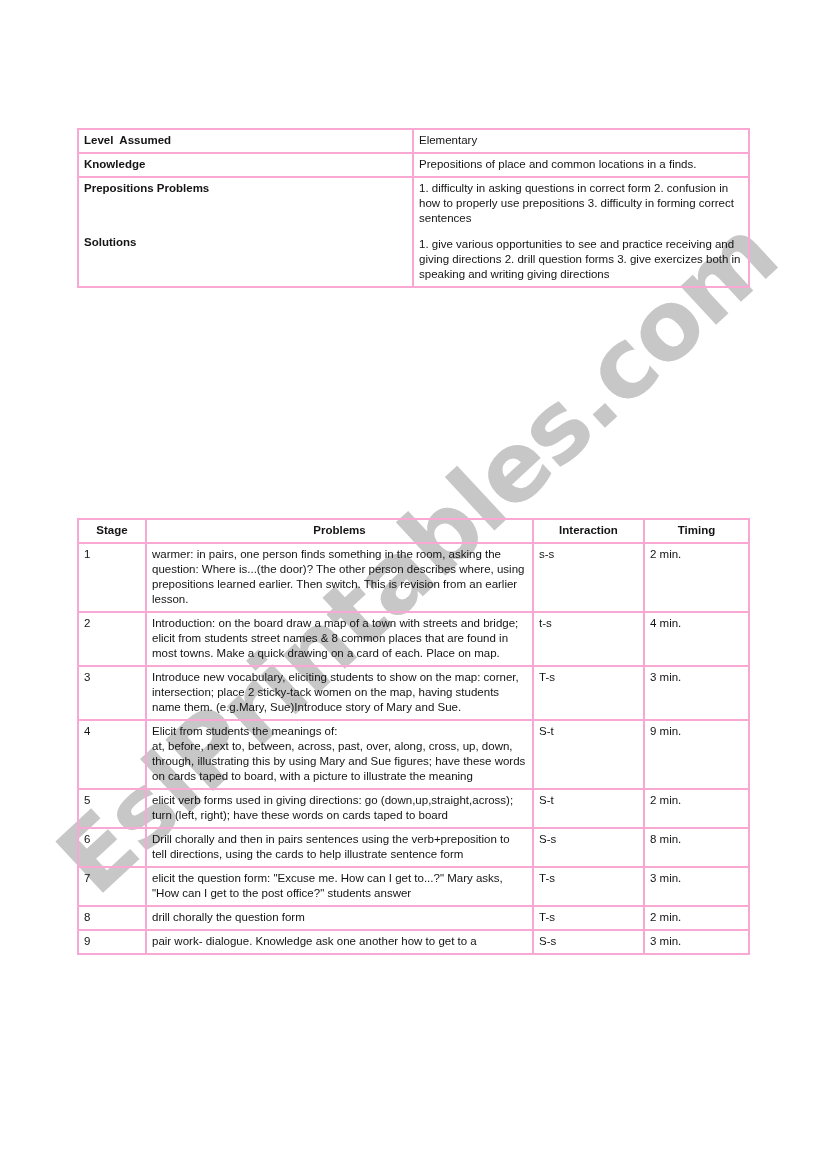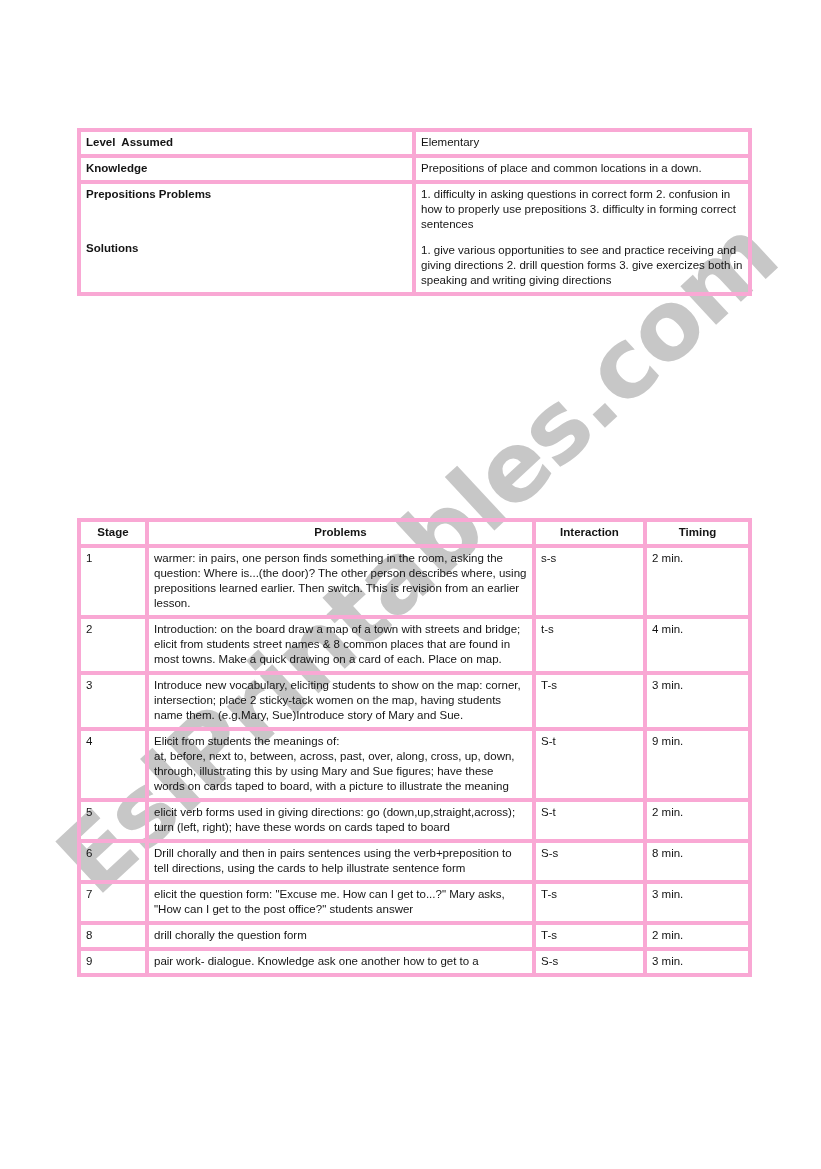--- a/index.html
+++ b/index.html
@@ -28,21 +28,21 @@
     user-select: none;
   }
   table {
     border-collapse: collapse;
     table-layout: fixed;
     position: absolute;
     z-index: 1;
     background: transparent;
   }
   td, th {
-    border: 4px solid #f9a8d4;
+    border: 2px solid #f9a8d4;
     vertical-align: top;
     padding: 3px 5px 4px 5px;
     font-size: 11.5px;
     line-height: 15px;
     background: transparent;
     text-align: left;
   }
   .t1 { left: 77px; top: 128px; width: 671px; }
   .t2 { left: 77px; top: 518px; width: 671px; }
   .label { font-weight: bold; white-space: pre-wrap; }
@@ -70,21 +70,21 @@
         <col class="c-label">
         <col class="c-value">
       </colgroup>
     <tbody>
         <tr class="row-single">
       <td class="label">Level  Assumed</td>
       <td class="val">Elementary</td>
     </tr>
     <tr class="row-single">
       <td class="label">Knowledge</td>
-      <td class="val">Prepositions of place and common locations in a down.</td>
+      <td class="val">Prepositions of place and common locations in a finds.</td>
     </tr>
     <tr>
       <td>
         <div class="label">Prepositions Problems</div>
         <div class="sol-label">Solutions</div>
       </td>
       <td>
         <div class="val prob-val">1. difficulty in asking questions in correct form 2. confusion in how to properly use prepositions 3. difficulty in forming correct sentences</div>
         <div class="val">1. give various opportunities to see and practice receiving and giving directions 2. drill question forms 3. give exercizes both in speaking and writing giving directions</div>
       </td>

